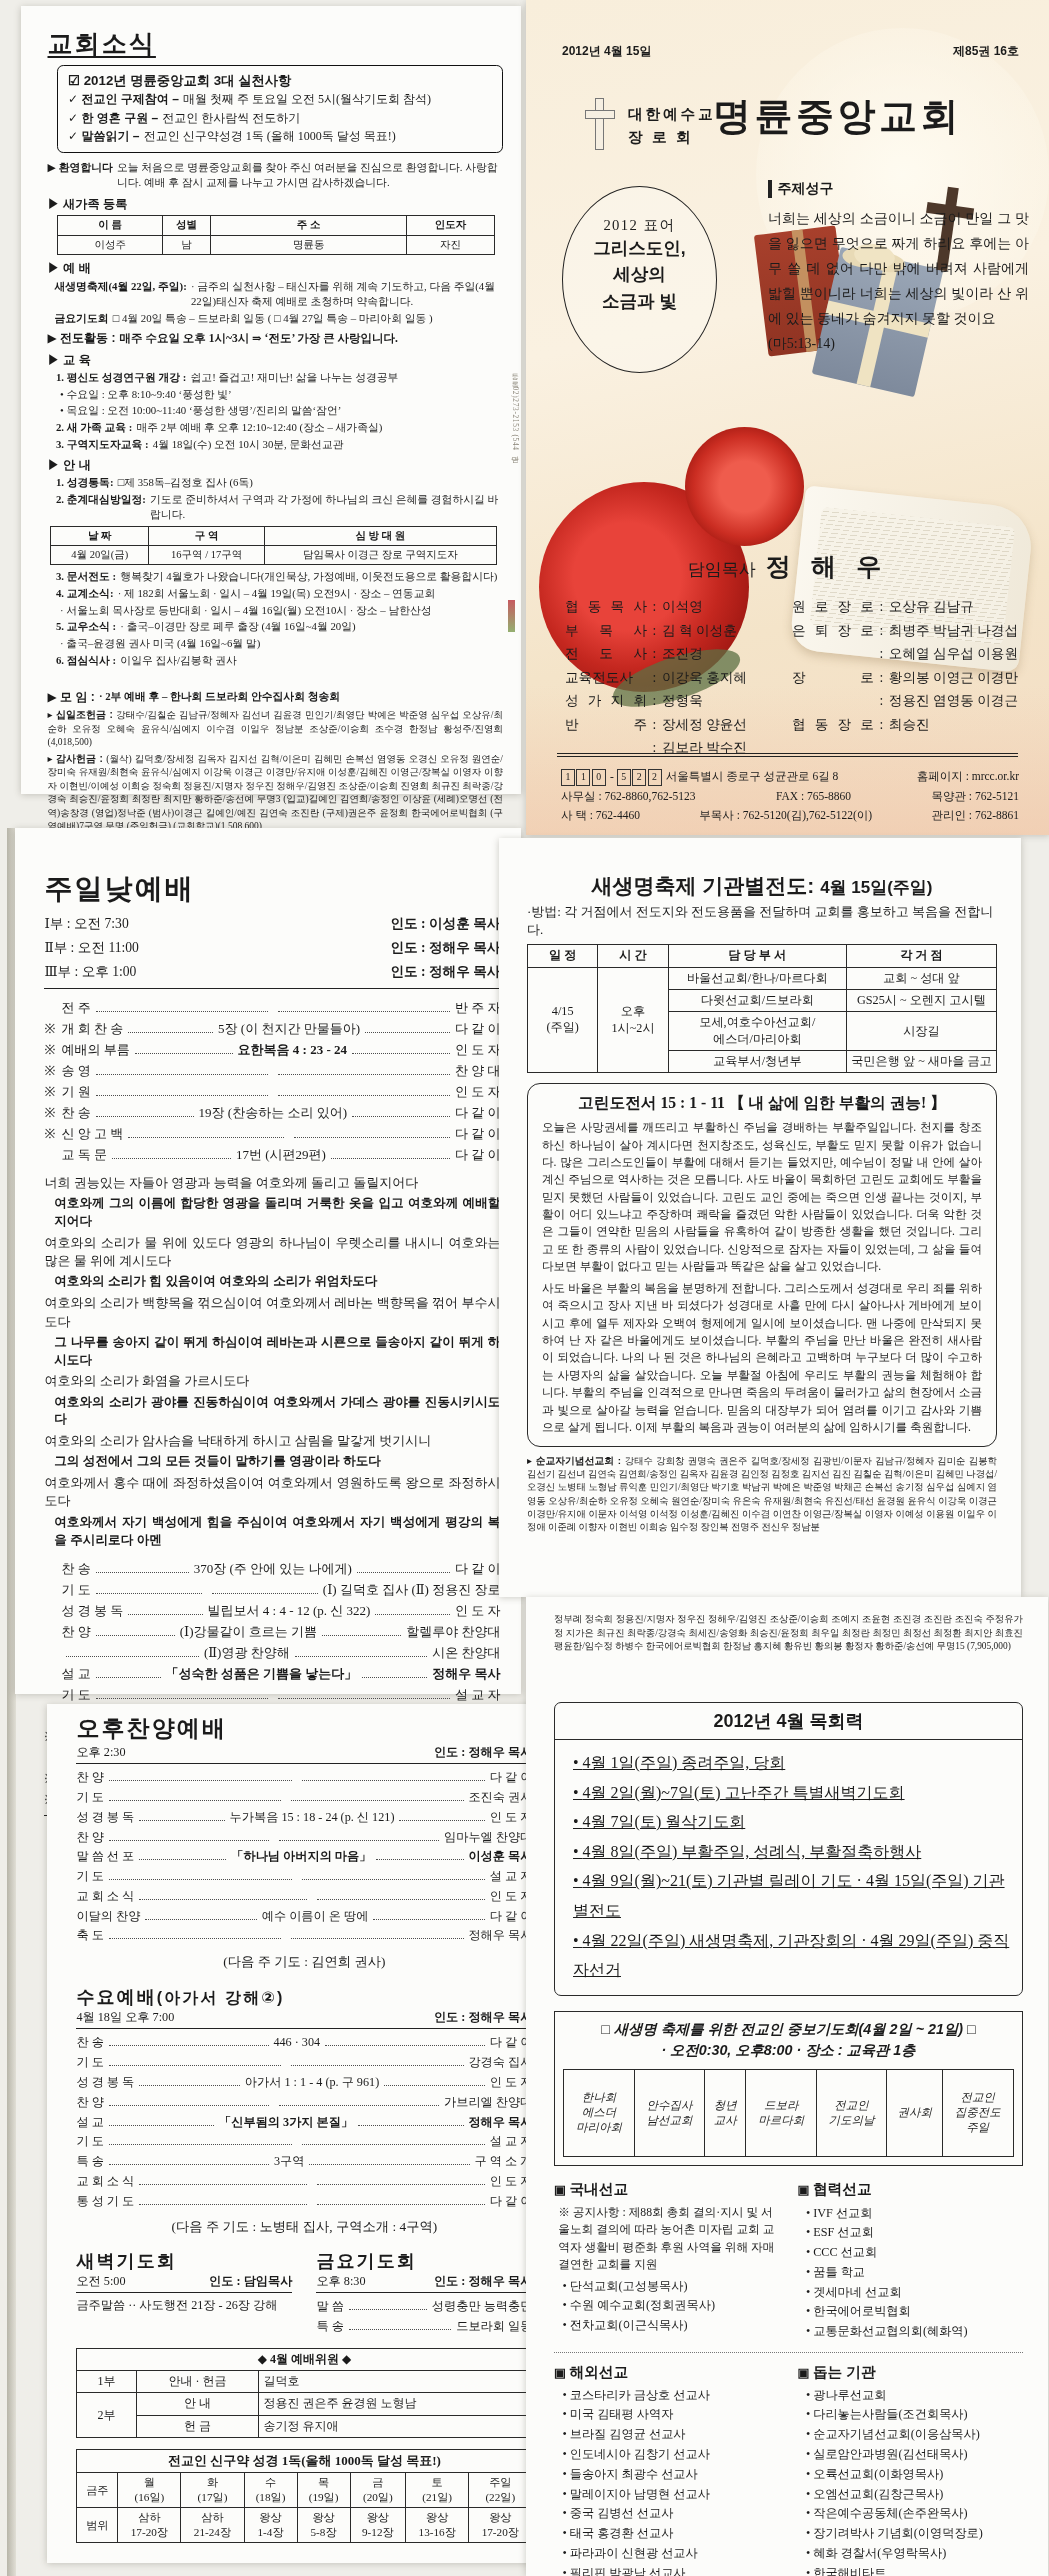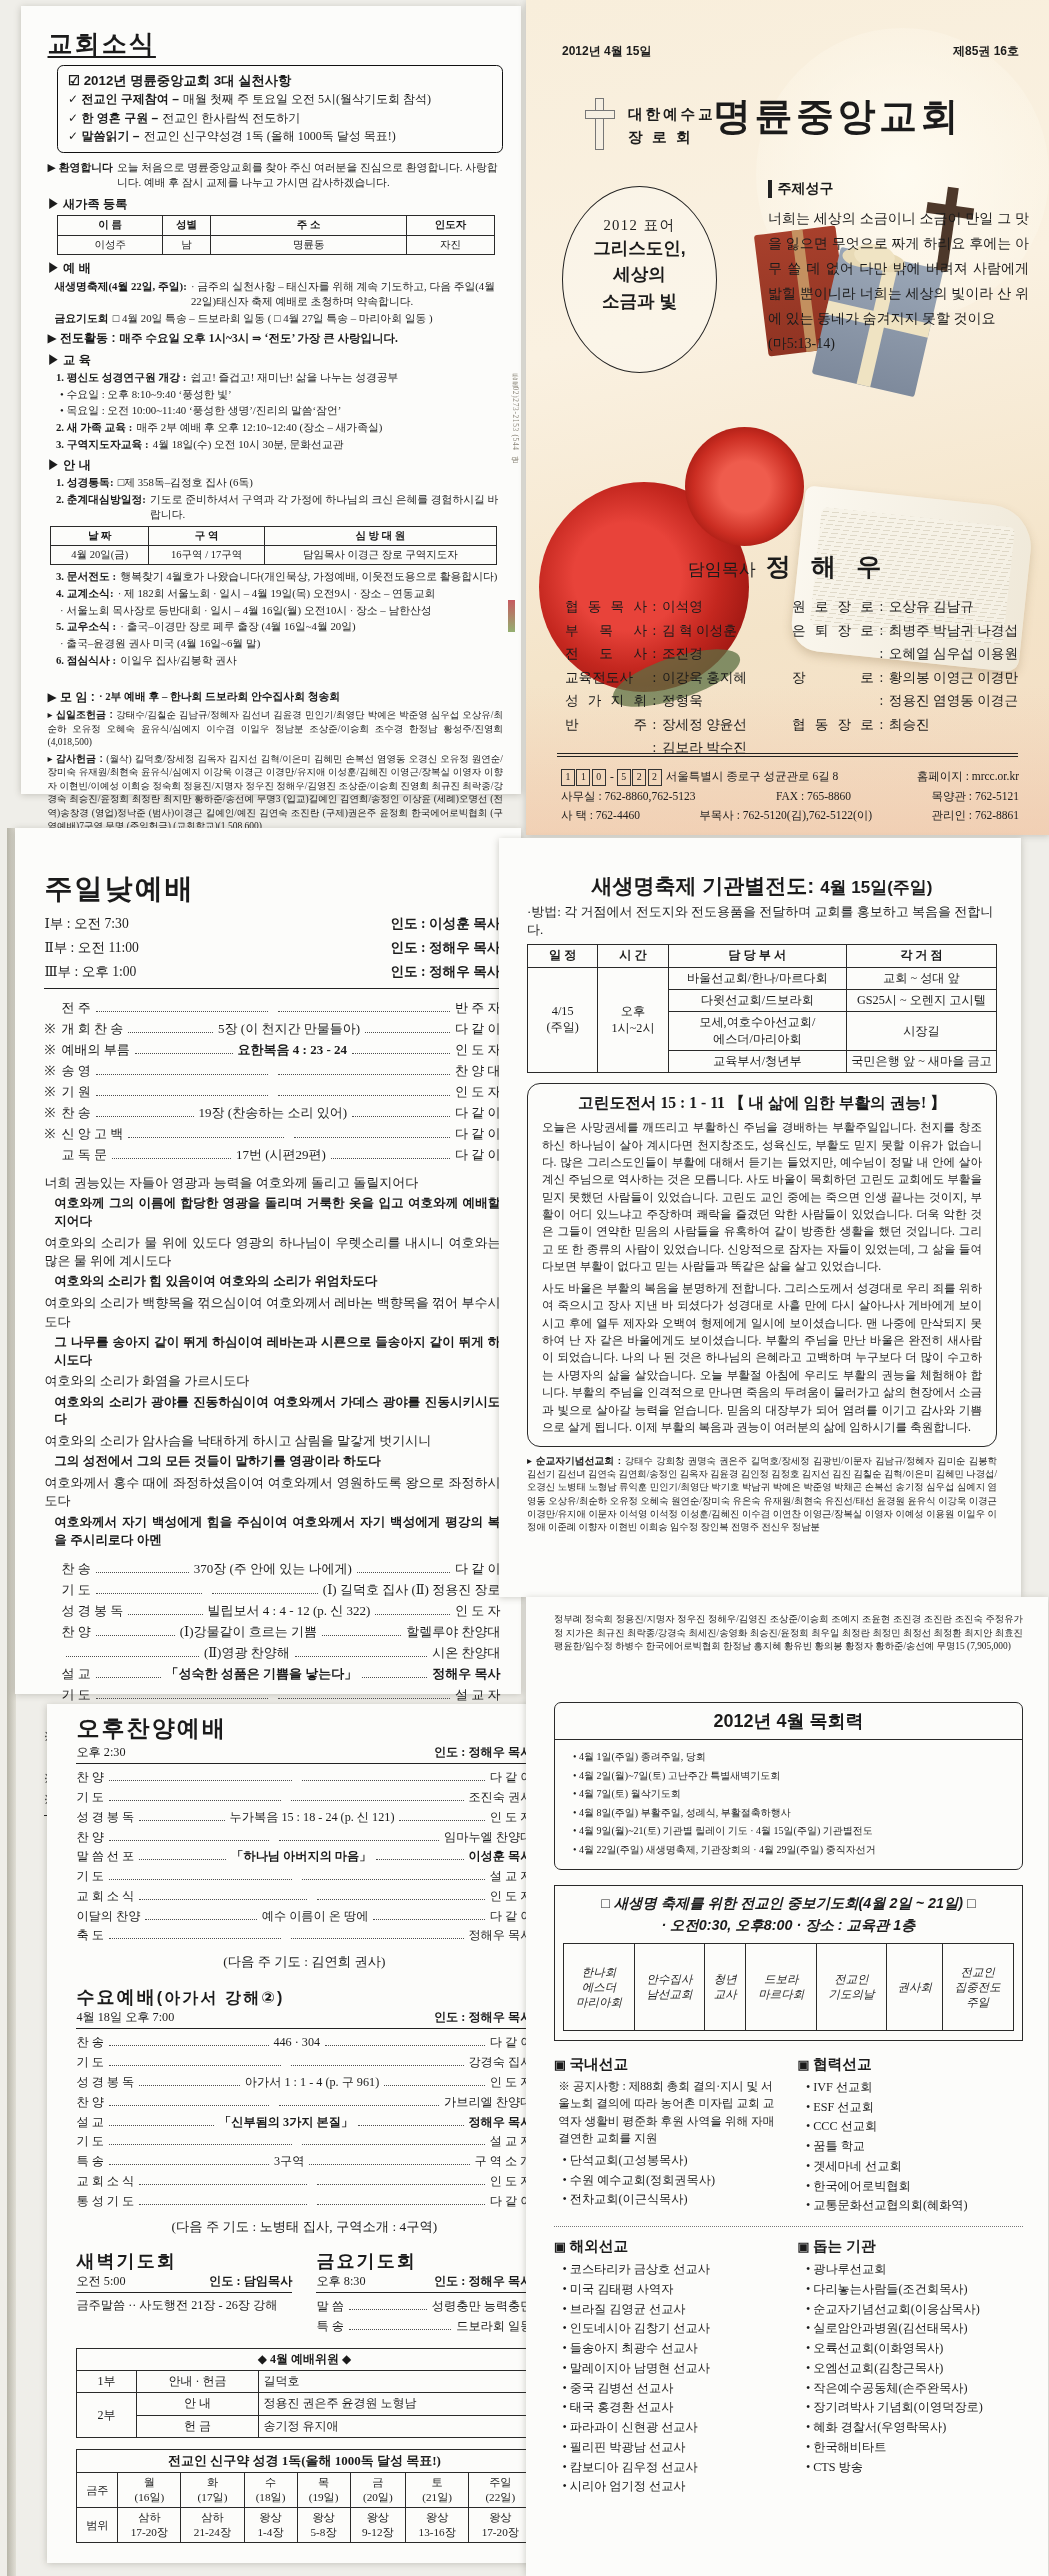--- a/index.html
+++ b/index.html
@@ -107,21 +107,21 @@
   .half{flex:1;}
   .uline{border-bottom:1.7px solid #222;padding-bottom:2.1px;margin-bottom:4.2px;display:flex;justify-content:space-between;}
   .wv-table{margin-top:11.2px;font-size:12px;}
   .wv-table .tt{font-weight:bold;}
   
   #p3r{left:526px;top:1597px;width:522px;height:979px;padding:7px 25px 0 28px;box-sizing:border-box;font-size:12px;}
   .mok-box{border:1.5px solid #2a2a2a;border-radius:7px;margin-top:49px;}
   .mok-box .tt{text-align:center;font-size:18px;font-weight:bold;font-family:"Liberation Sans",sans-serif;
                border-bottom:1.5px solid #2a2a2a;padding:5.6px 0;}
   .mok-box ul{list-style:none;margin:8.4px 0 9.8px 0;padding:0 12.6px 0 18px;}
-  .mok-box li{font-size:10px;line-height:1.85;}
+  .mok-box li{font-size:16px;line-height:1.85;text-decoration:underline;}
   .mok-box li:before{content:"• ";}
   .jb-box{border:1.4px solid #2a2a2a;margin-top:15.4px;padding:7px 8.4px 8.4px 8.4px;font-style:italic;}
   .jb-head{text-align:center;font-weight:bold;font-size:14.3px;font-family:"Liberation Sans",sans-serif;line-height:1.5;white-space:pre-line;}
   .jb-box table{margin-top:7px;font-size:11.5px;}
   .jb-box td{height:21px;}
   .jb-box tr.grp td{height:82px;}
   .missions{display:grid;grid-template-columns:1fr 1fr;column-gap:18px;row-gap:9.8px;margin-top:14px;}
   .mis .tt{font-weight:bold;font-size:14.7px;font-family:"Liberation Sans",sans-serif;margin-bottom:4.2px;}
   .mis .tt:before{content:"▣ ";font-size:12.6px;}
   .mis ul{list-style:none;margin:0;padding-left:8.4px;}

